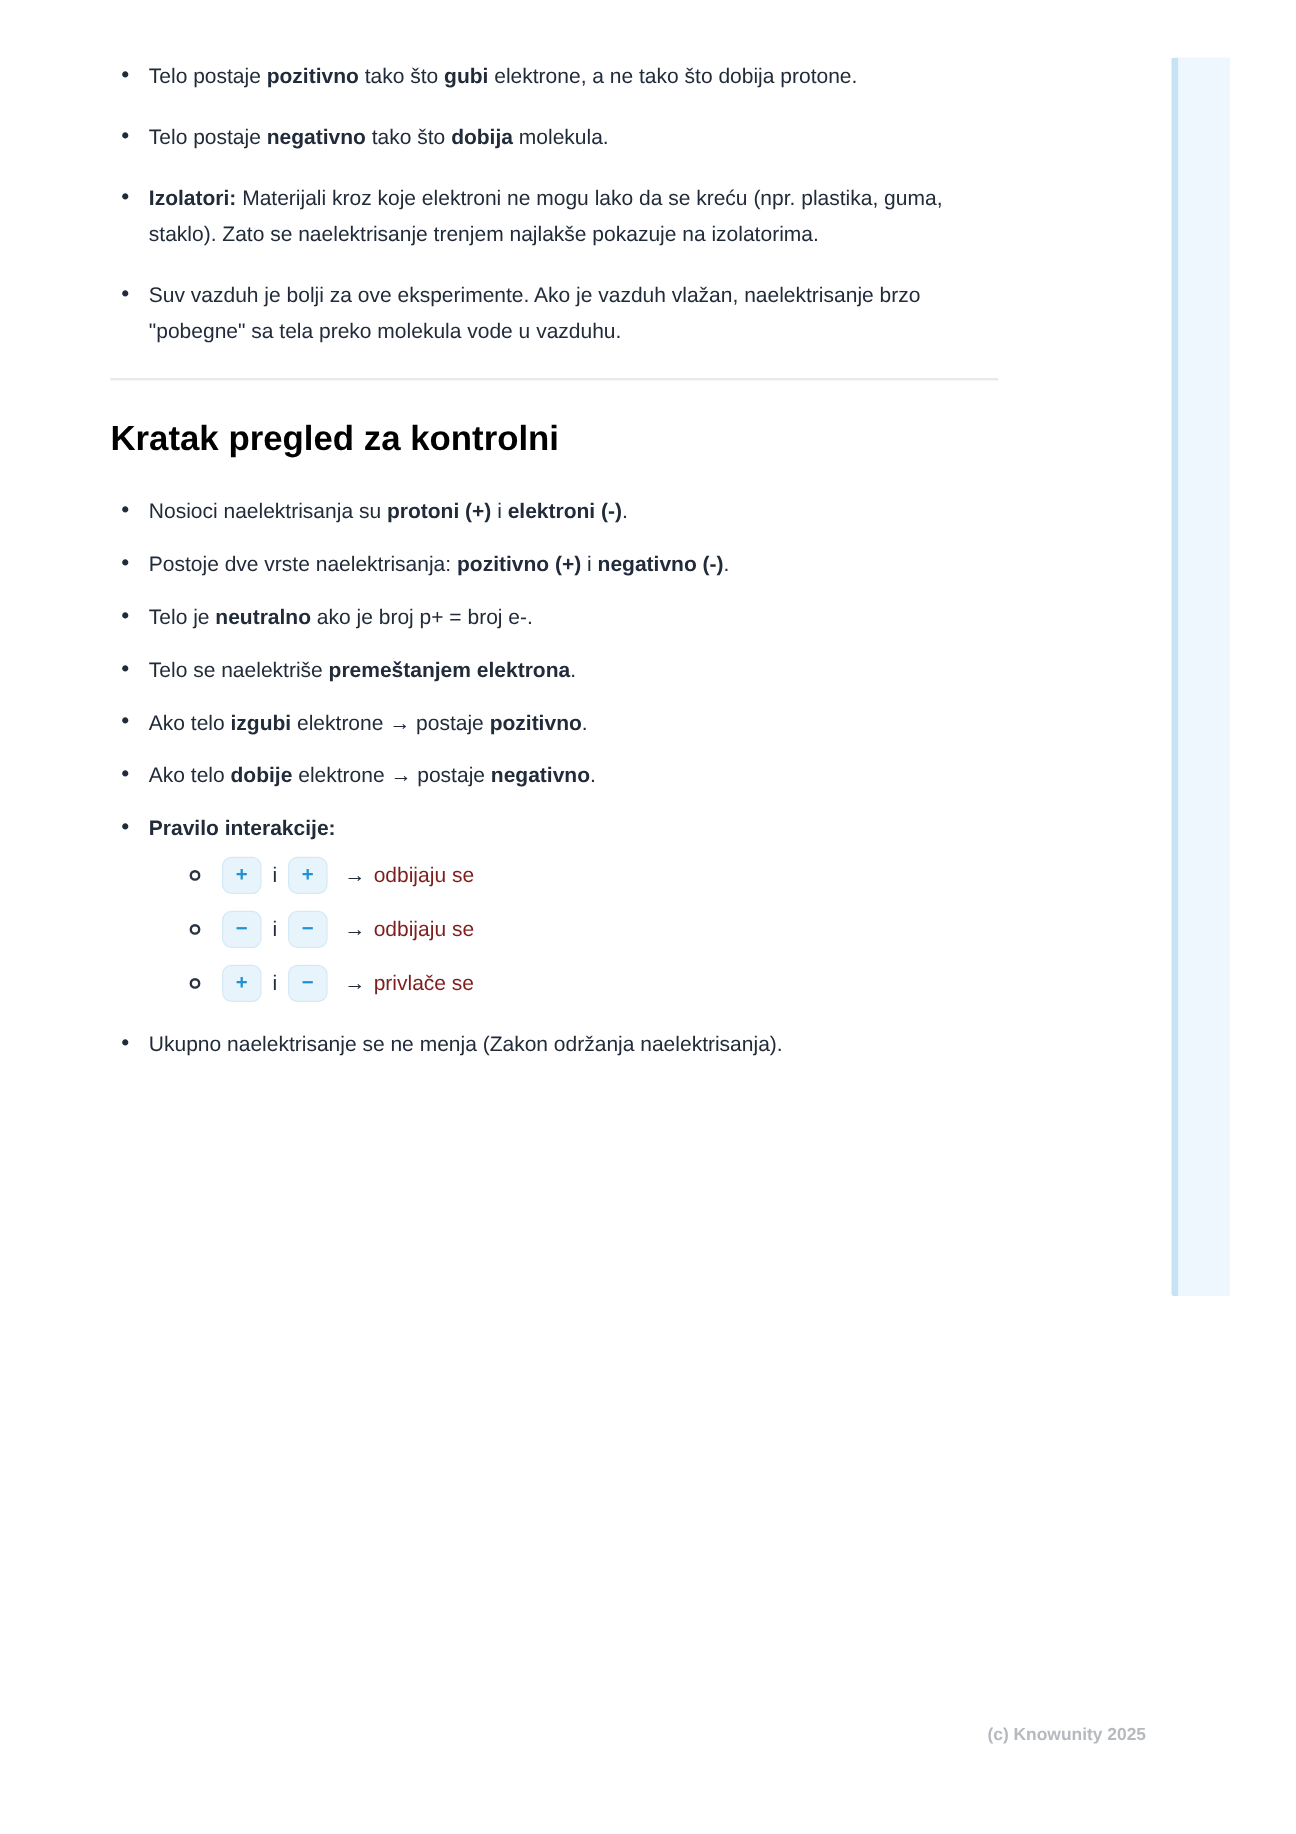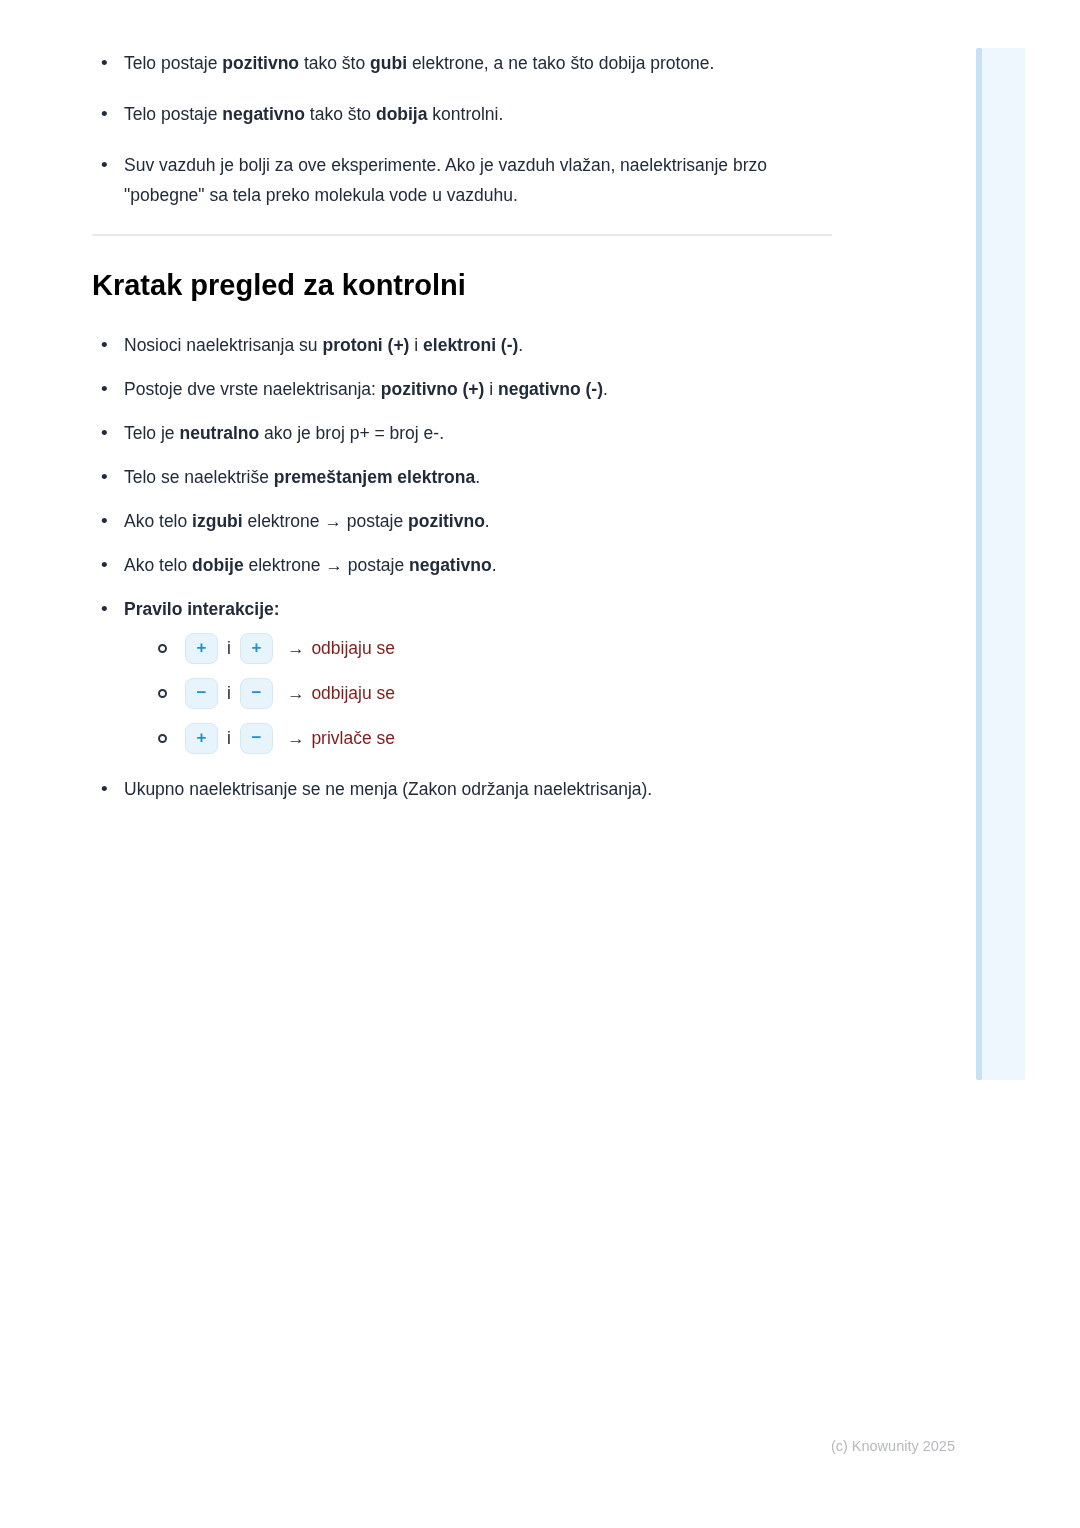--- a/index.html
+++ b/index.html
@@ -102,34 +102,36 @@
   }
   .rule-connector { margin: 0 9px; color: #212b3a; }
   .rule-arrow { margin: 0 7px 0 14px; color: #212b3a; }
   .rule-result { color: #7f1d1d; }
   .footer-copyright {
     position: absolute;
     top: 1438px;
     right: 70px;
     color: #b6b9bd;
     font-size: 14.5px;
+    font-weight: bold;
   }
 </style>
 </head>
 <body>
 
 <div class="page">
 
   <div class="side-bar"></div>
 
   <div class="content">
 
     <ul class="bullets intro-list" id="intro-list">
         <li><span>Telo postaje </span><span class="b">pozitivno</span><span> tako što </span><span class="b">gubi</span><span> elektrone, a ne tako što dobija protone.</span></li>
-        <li><span>Telo postaje </span><span class="b">negativno</span><span> tako što </span><span class="b">dobija</span><span> kontrolni.</span></li>
+        <li><span>Telo postaje </span><span class="b">negativno</span><span> tako što </span><span class="b">dobija</span><span> molekula.</span></li>
+        <li><span class="b">Izolatori:</span><span> Materijali kroz koje elektroni ne mogu lako da se kreću (npr. plastika, guma, staklo). Zato se naelektrisanje trenjem najlakše pokazuje na izolatorima.</span></li>
         <li><span>Suv vazduh je bolji za ove eksperimente. Ako je vazduh vlažan, naelektrisanje brzo "pobegne" sa tela preko molekula vode u vazduhu.</span></li>
       </ul>
 
     <hr class="divider">
 
     <h2 class="review-heading">Kratak pregled za kontrolni</h2>
 
     <ul class="bullets review-list" id="review-list">
         <li><span>Nosioci naelektrisanja su </span><span class="b">protoni (+)</span><span> i </span><span class="b">elektroni (-)</span><span>.</span></li>
         <li><span>Postoje dve vrste naelektrisanja: </span><span class="b">pozitivno (+)</span><span> i </span><span class="b">negativno (-)</span><span>.</span></li>

